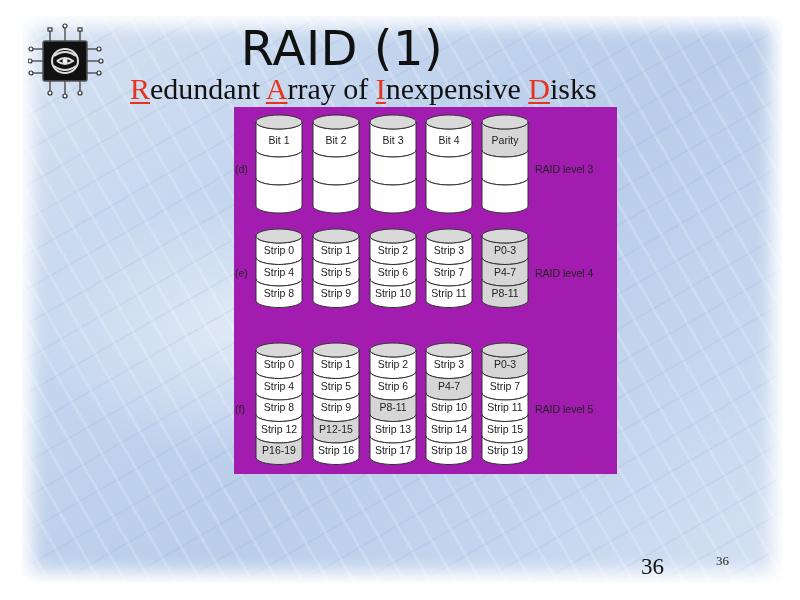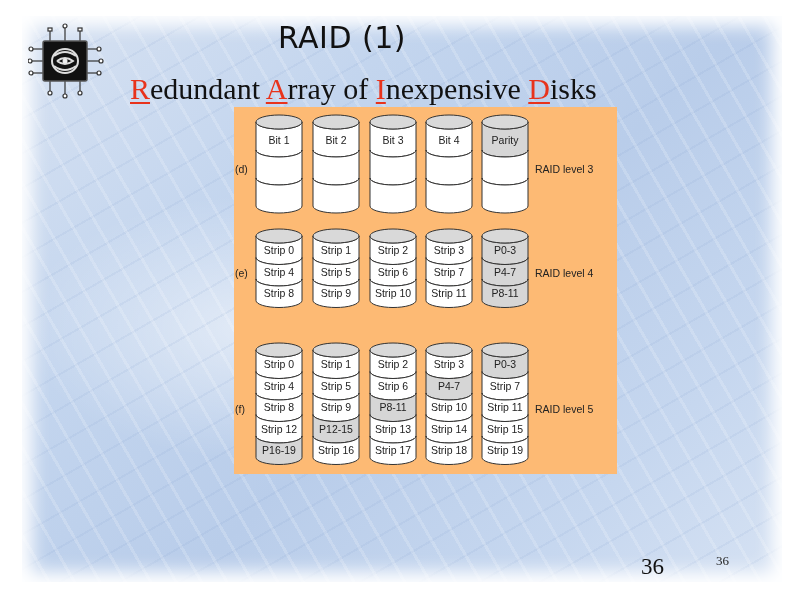--- a/index.html
+++ b/index.html
@@ -15,24 +15,24 @@
     content:""; position:absolute; inset:0;
     background:
       repeating-linear-gradient(60deg, rgba(255,255,255,0.18) 0 3px, rgba(255,255,255,0) 3px 22px),
       repeating-linear-gradient(-30deg, rgba(120,150,200,0.10) 0 2px, rgba(255,255,255,0) 2px 30px);
   }
   .slide-bg::after {
     content:""; position:absolute; inset:0;
     box-shadow: inset 0 0 18px 10px #ffffff;
   }
   .logo { position:absolute; left:28px; top:22px; width:76px; height:78px; }
-  .title { position:absolute; left:0; width:684px; top:20px; text-align:center; font-size:30px; color:#111; font-family:"DejaVu Sans", sans-serif; letter-spacing:0.5px; }
+  .title { position:absolute; left:0; width:684px; top:20px; text-align:center; font-size:48px; color:#111; font-family:"DejaVu Sans", sans-serif; letter-spacing:0.5px; }
   .subtitle { position:absolute; left:130px; top:72px; font-size:30px; color:#111; font-family:Liberation Serif, serif; white-space:nowrap; }
   .subtitle .hl { color:#e8331c; text-decoration:underline; text-decoration-thickness:2px; text-underline-offset:3px; }
-  .diagram { position:absolute; left:234px; top:107px; width:383px; height:367px; background:#fdba74; }
+  .diagram { position:absolute; left:234px; top:107px; width:383px; height:367px; background:#a21caf; }
   .diagram svg { position:absolute; left:0; top:0; }
   .page-num-big { position:absolute; left:641px; top:554px; font-size:23px; font-family:"Liberation Serif", serif; color:#111; }
   .page-num-small { position:absolute; left:716px; top:553px; font-size:13px; font-family:"Liberation Serif", serif; color:#222; }
 </style>
 </head>
 <body>
 
 <div class="slide-bg"></div>
 
 <div class="logo">

